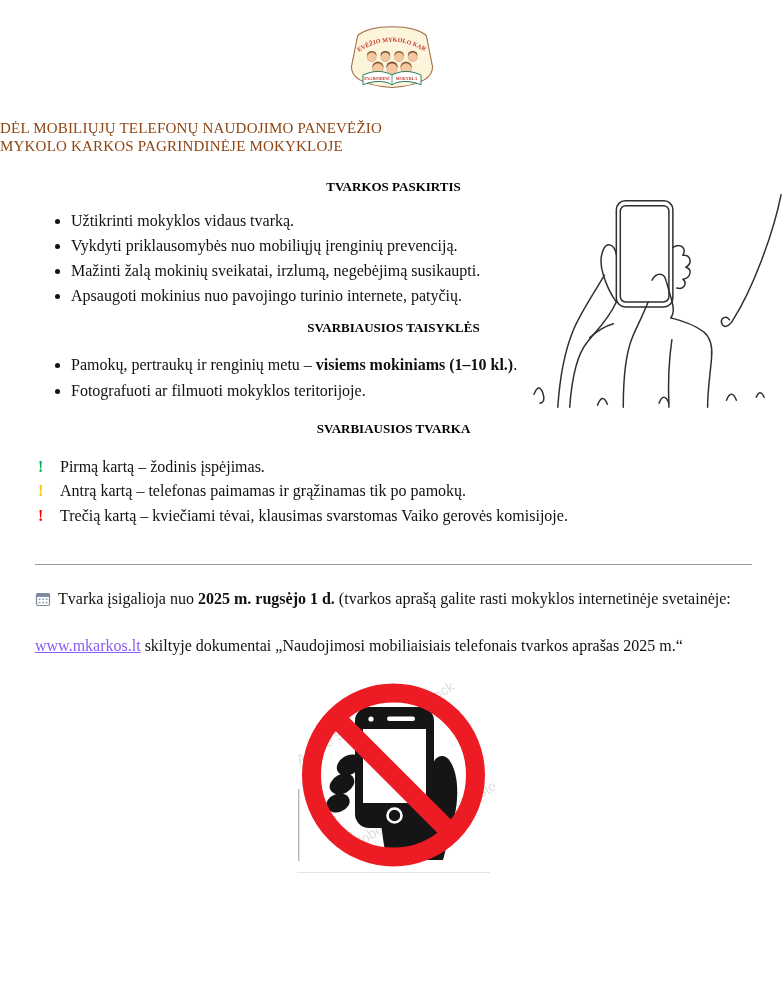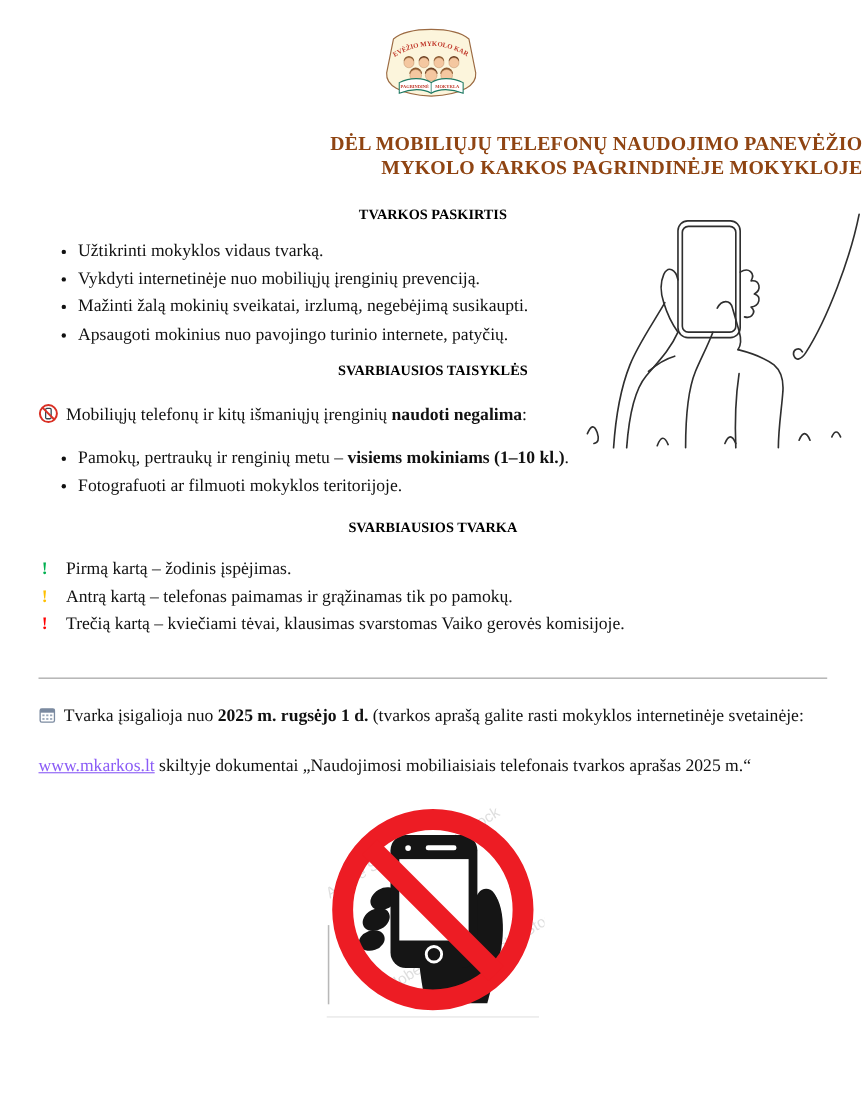--- a/index.html
+++ b/index.html
@@ -4,22 +4,22 @@
 <style>
   html,body { margin:0; padding:0; background:#fff; }
   .page {
     position:relative; width:784px; height:999px; margin:0 auto;
     background:#fff; overflow:hidden;
     font-family:"Liberation Serif", serif; font-size:16px; color:#111;
   }
   .content { padding:0 32px 0 35px; }
   .logo-wrap { text-align:center; padding-top:24px; }
   h1.doc-title {
-    margin:24px 0 0; text-align:right; font-size:18px; line-height:1.2;
-    font-weight:bold; letter-spacing:.2px;
+    margin:24px 0 0; text-align:left; font-size:15px; line-height:1.2;
+    font-weight:normal; letter-spacing:.2px;
   }
   h2.section-h {
     text-align:center; font-size:13px; font-weight:bold; margin:0; color:#000;
   }
   #h-purpose { margin-top:24px; }
   #h-rules   { margin-top:14px; }
   #h-disc    { margin-top:20px; }
   ul.blist { margin:15px 0 0 36px; padding:0; list-style:disc; }
   ul.blist li { margin-bottom:4px; line-height:1.32; }
   p.icon-line { margin:22px 0 0; line-height:1.35; }
@@ -91,34 +91,27 @@
   <h1 class="doc-title" style="color: rgb(143, 68, 18);">
     <span>DĖL MOBILIŲJŲ TELEFONŲ NAUDOJIMO PANEVĖŽIO</span><br>
     <span>MYKOLO KARKOS PAGRINDINĖJE MOKYKLOJE</span>
   </h1>
 
   <div class="content">
 
     <h2 class="section-h" id="h-purpose">TVARKOS PASKIRTIS</h2>
     <ul class="blist">
       <li>Užtikrinti mokyklos vidaus tvarką.</li>
-      <li>Vykdyti internetinėje nuo mobiliųjų įrenginių prevenciją.</li>
+      <li>Vykdyti priklausomybės nuo mobiliųjų įrenginių prevenciją.</li>
       <li>Mažinti žalą mokinių sveikatai, irzlumą, negebėjimą susikaupti.</li>
       <li>Apsaugoti mokinius nuo pavojingo turinio internete, patyčių.</li>
     </ul>
 
     <h2 class="section-h" id="h-rules">SVARBIAUSIOS TAISYKLĖS</h2>
 
-    <p class="icon-line">
-      <svg class="inline-icon" width="18" height="18" viewBox="0 0 20 20">
-        <circle cx="10" cy="10" r="8.6" fill="none" stroke="#d93025" stroke-width="2"></circle>
-        <rect x="7.2" y="4.8" width="5.6" height="10.4" rx="1.2" fill="none" stroke="#37474f" stroke-width="1.3"></rect>
-        <line x1="4" y1="4" x2="16" y2="16" stroke="#d93025" stroke-width="2"></line>
-      </svg><span>Mobiliųjų telefonų ir kitų išmaniųjų įrenginių </span><b>naudoti negalima</b><span>:</span>
-    </p>
 
     <ul class="blist" style="margin-top:18px">
       <li><span>Pamokų, pertraukų ir renginių metu – </span><b>visiems mokiniams (1–10 kl.)</b><span>.</span></li>
       <li><span>Fotografuoti ar filmuoti mokyklos teritorijoje.</span><b></b><span></span></li>
     </ul>
 
 
     <h2 class="section-h" id="h-disc">SVARBIAUSIOS TVARKA</h2>
 
     <div class="excl-list">

